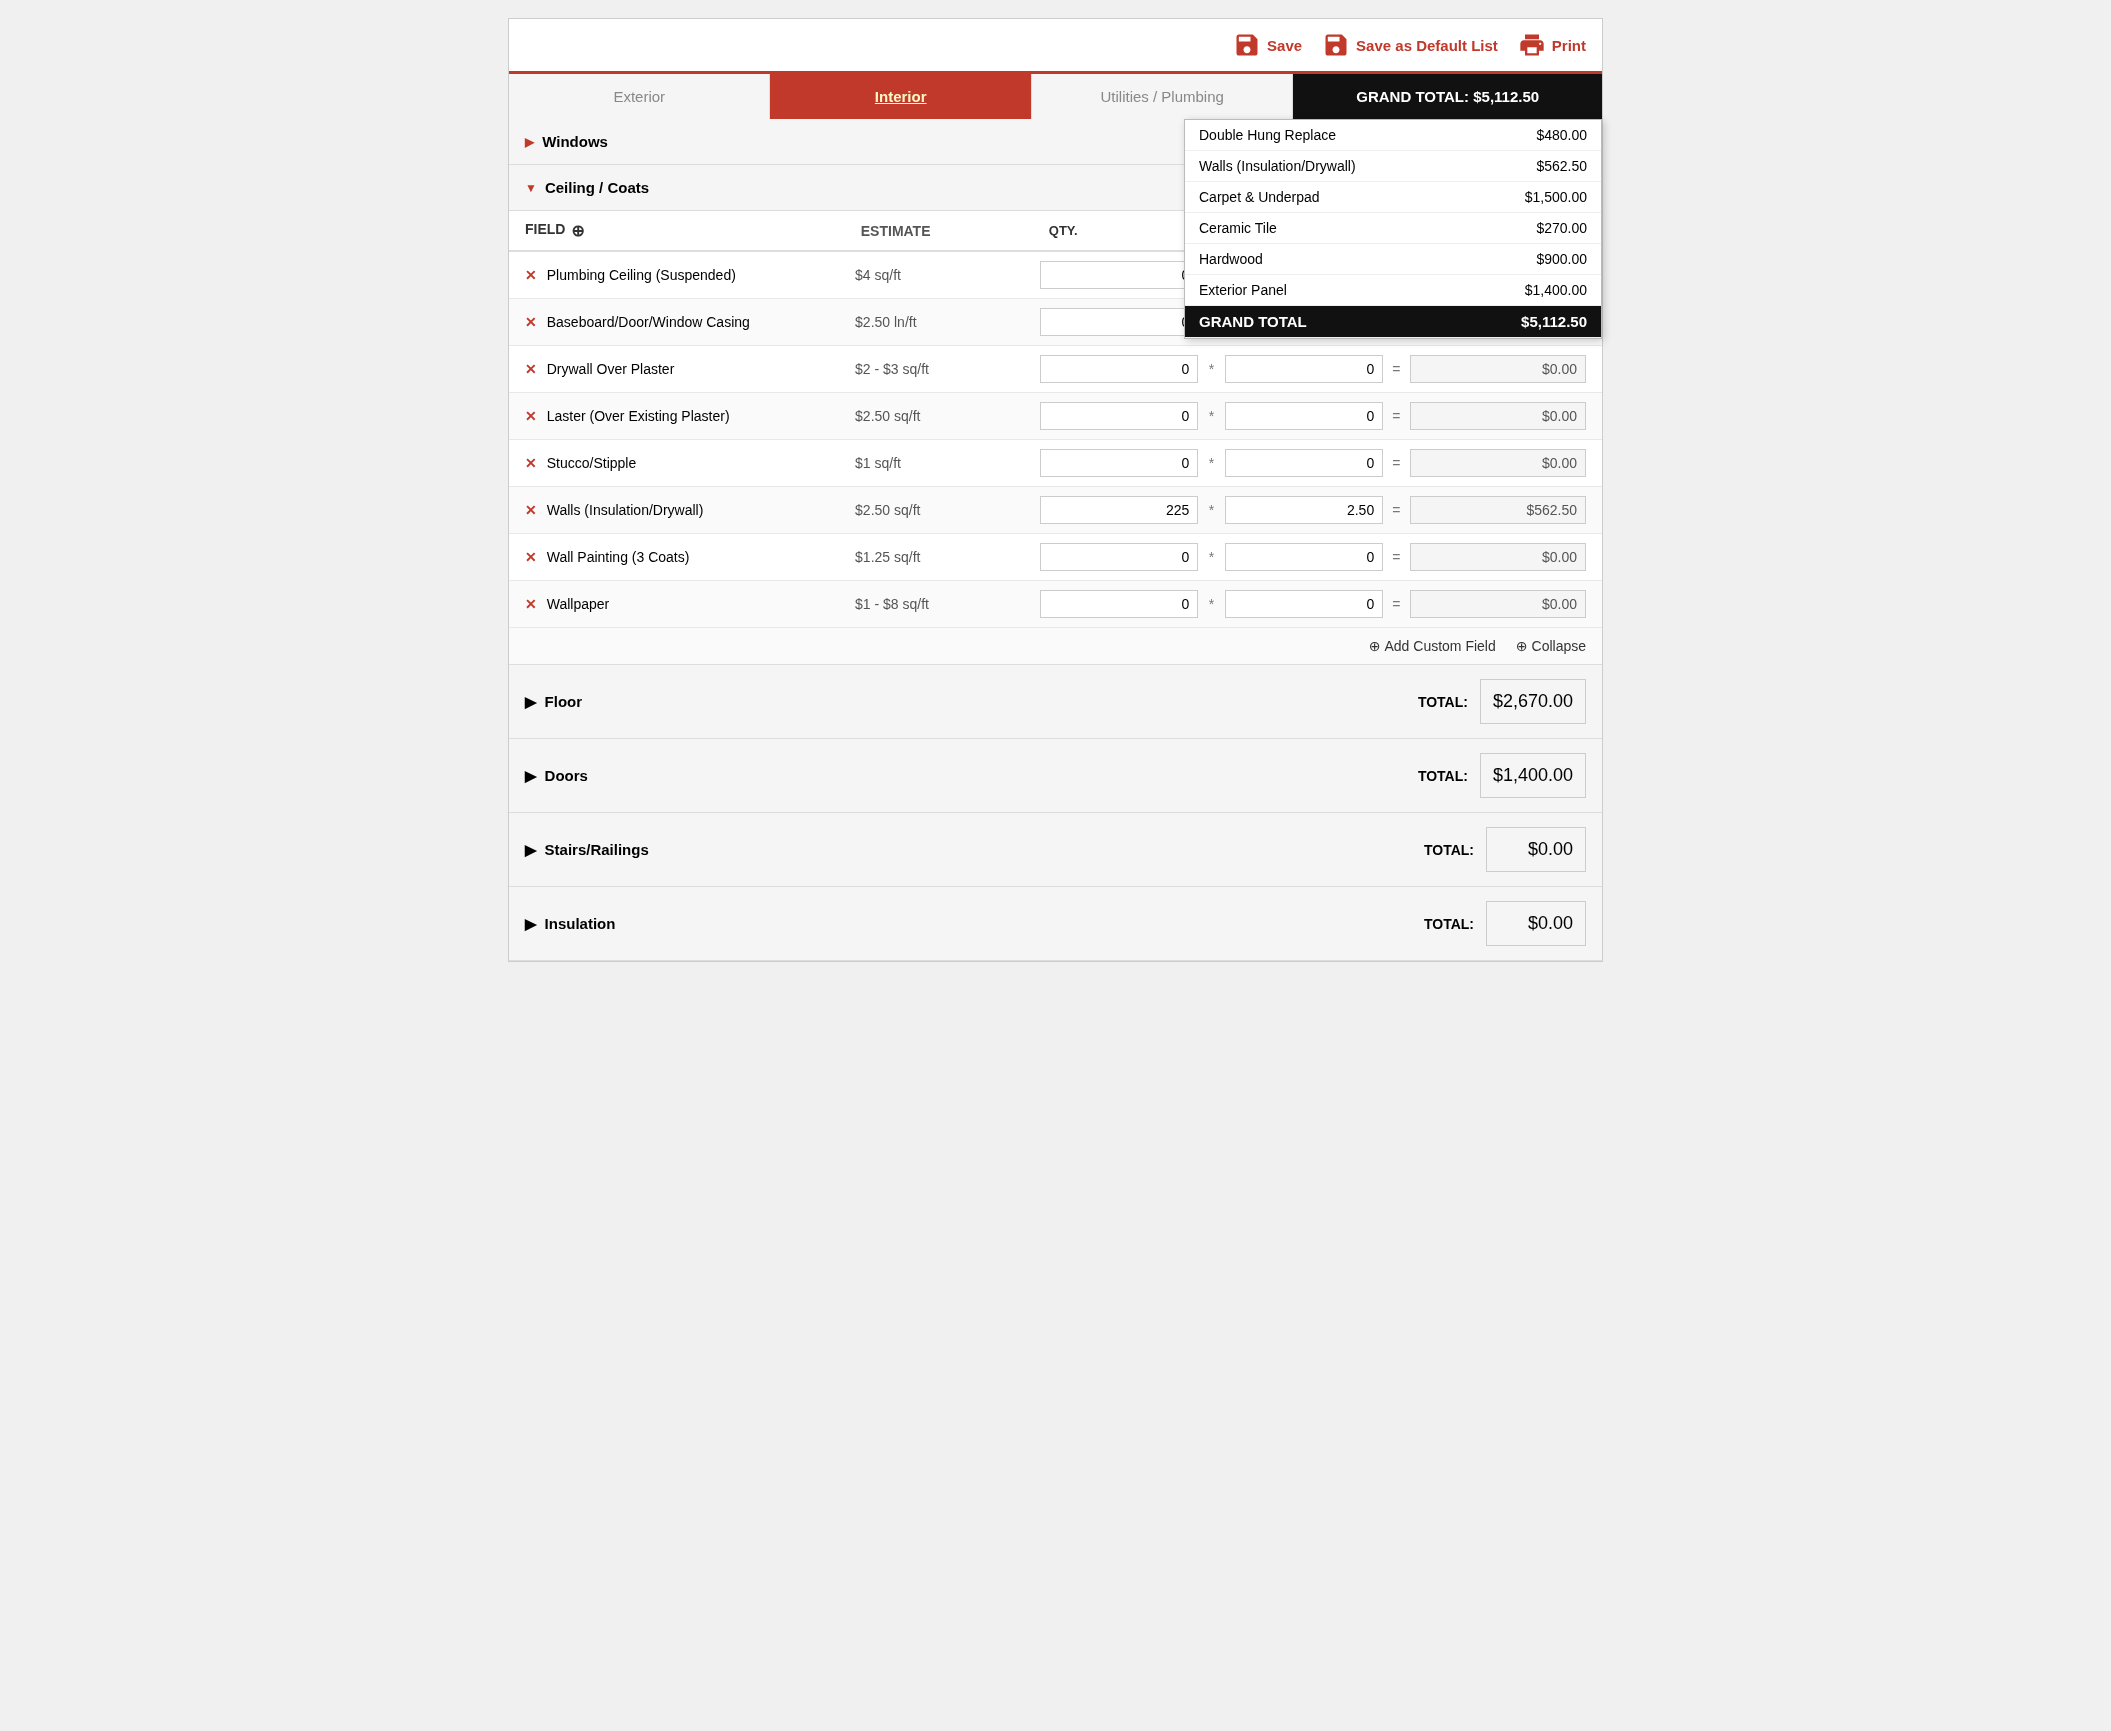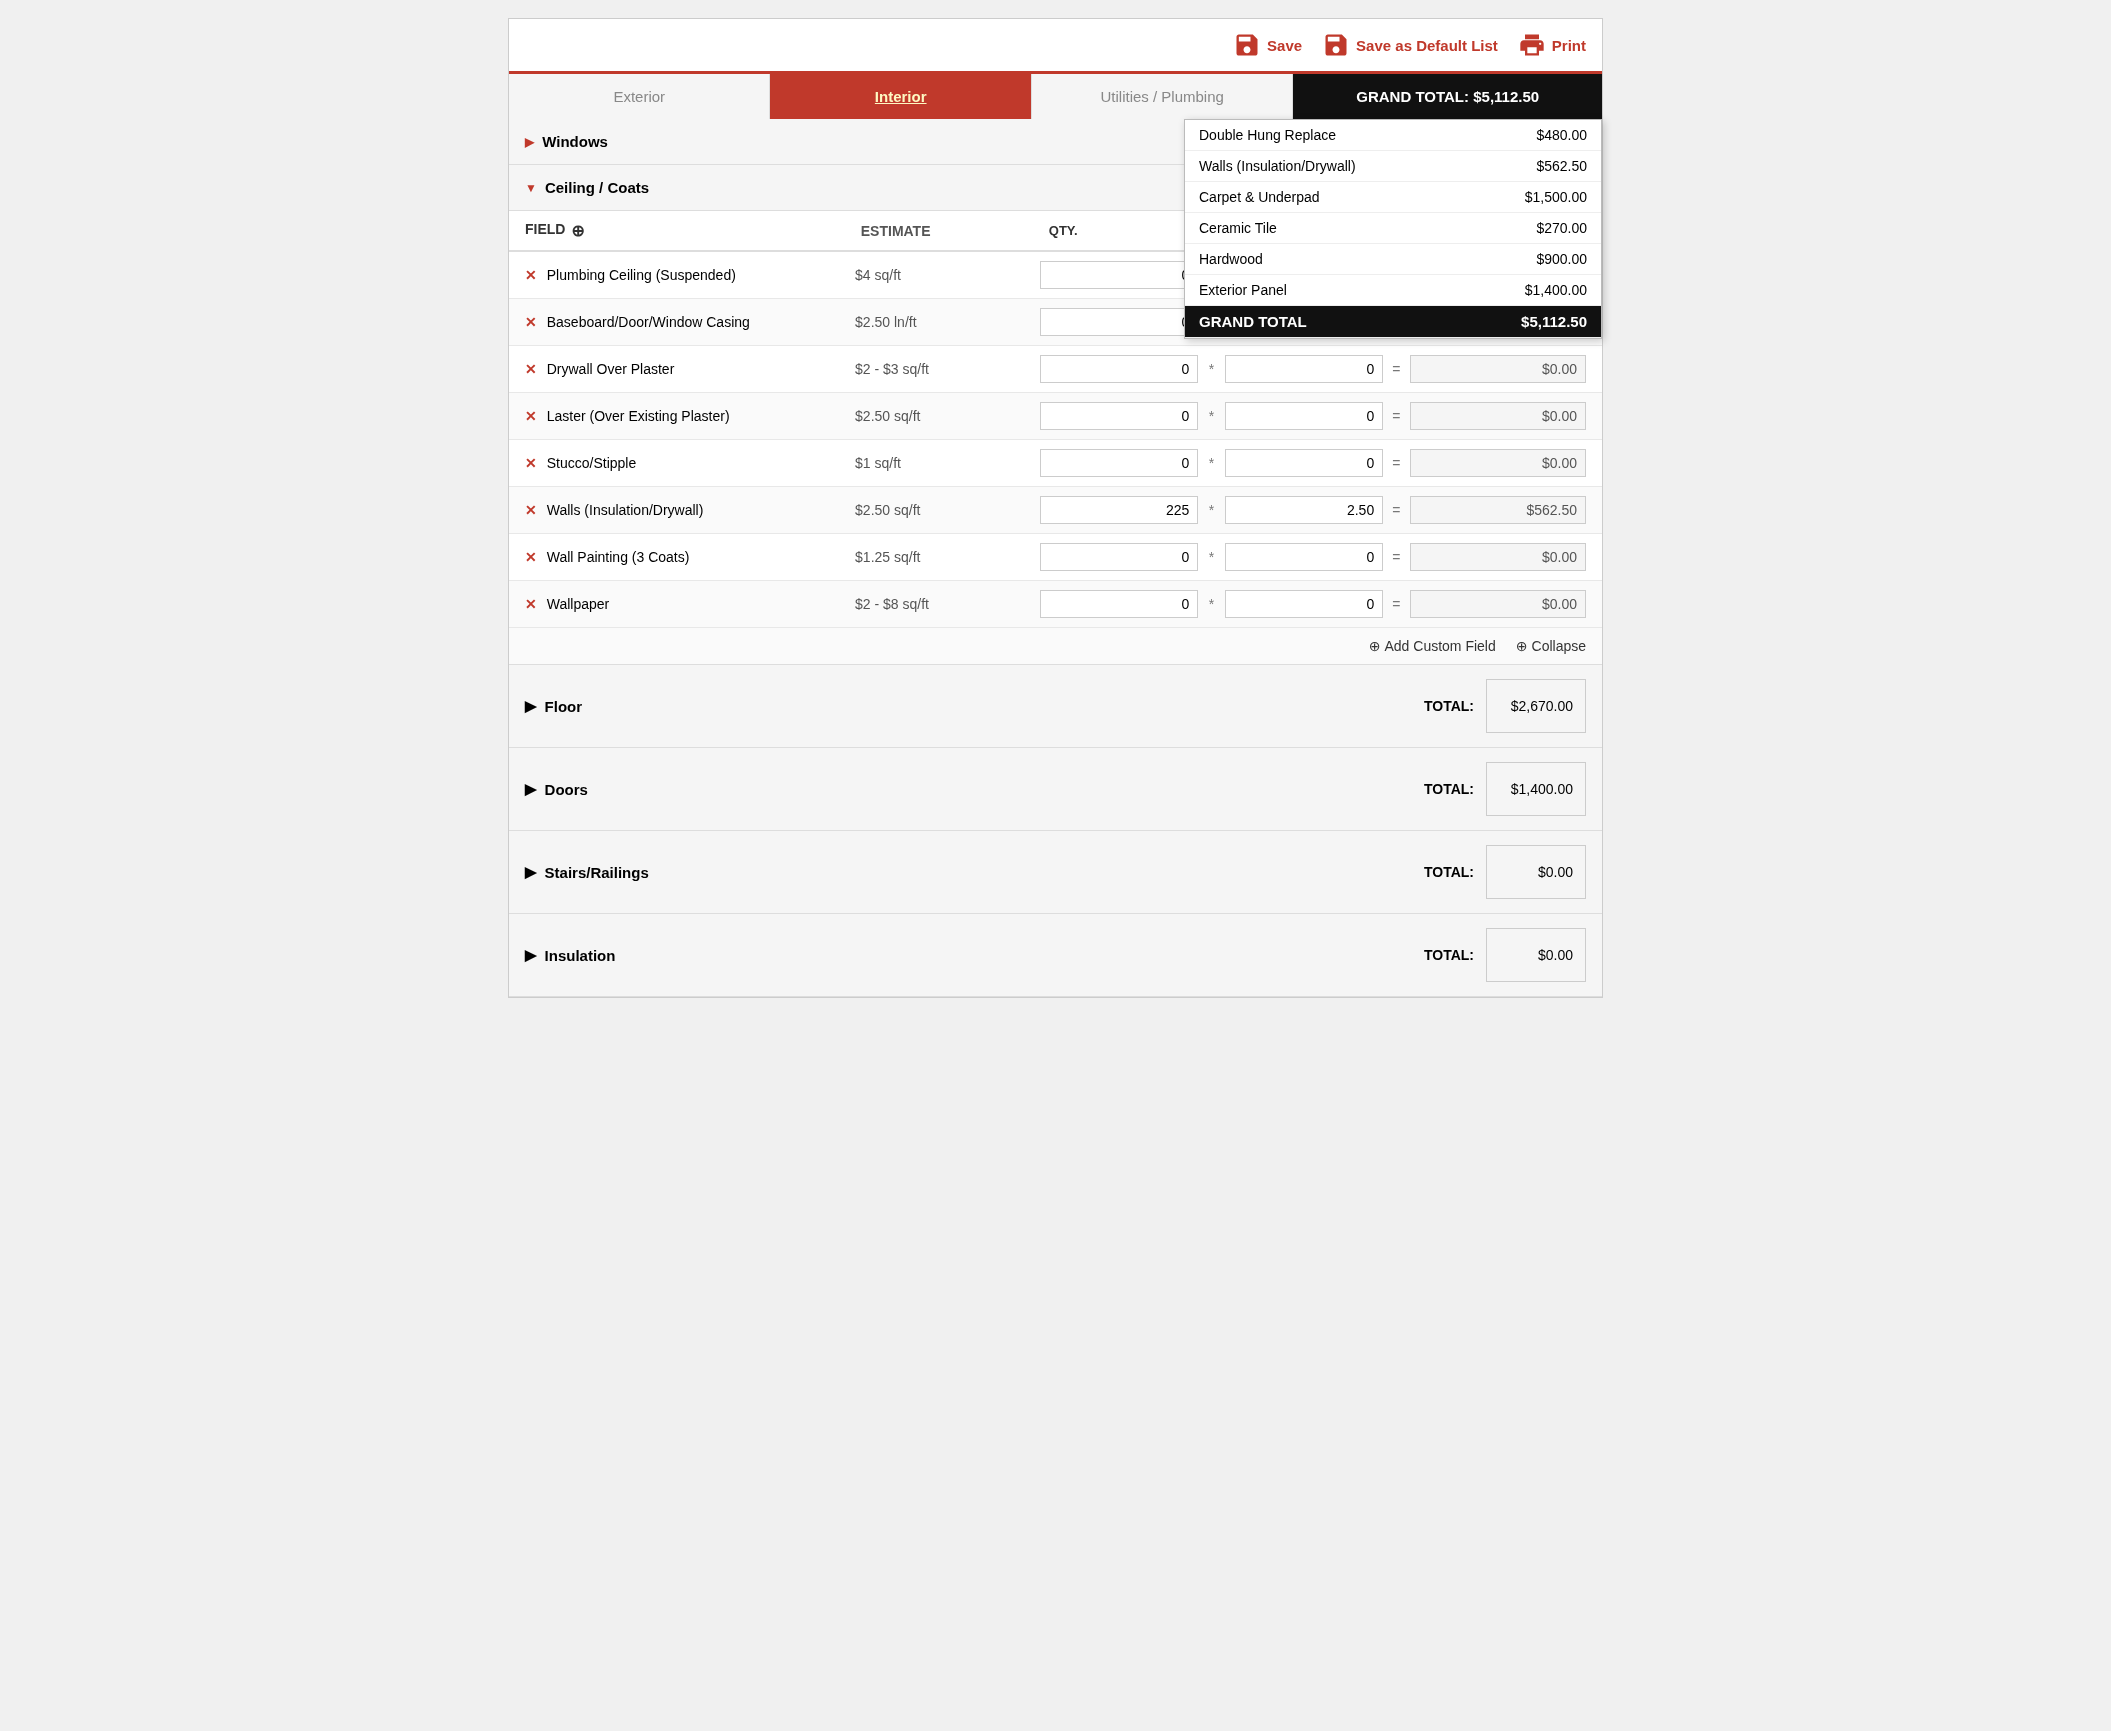--- a/index.html
+++ b/index.html
@@ -202,25 +202,25 @@
       align-items: center;
       padding: 14px 16px;
       background: #f5f5f5;
       border-bottom: 1px solid #ddd;
       cursor: pointer;
     }
     .section-total-row .label { font-weight: bold; font-size: 15px; flex: 1; display: flex; align-items: center; gap: 8px; }
     .section-total-row .total-label { font-weight: bold; margin-right: 12px; }
     .section-total-row .total-val {
       border: 1px solid #ccc;
-      padding: 18px 12px;
+      padding: 11px 12px;
       background: #f5f5f5;
       min-width: 100px;
       text-align: right;
-      font-size: 14px;
+      font-size: 18px;
     }
   </style>
 </head>
 <body>
 
 <div class="container">
 
   <div class="top-bar">
     <button class="top-btn">
       <svg viewBox="0 0 24 24">
@@ -440,21 +440,21 @@
       <input class="col-num-input" type="text" value="0" style="width: 100%;">
     </div>
     <div class="col-eq">=</div>
     <div class="col-total-val">$0.00</div>
   </div>
       <div class="data-row">
     <div class="col-field">
       <span class="x-btn">✕</span>
       <span>Wallpaper</span>
     </div>
-    <div class="col-estimate">$2 - $8 sq/ft</div>
+    <div class="col-estimate">$1 - $8 sq/ft</div>
     <div class="col-spacer"></div>
     <div style="flex:1.2;">
       <input class="col-num-input" type="text" value="0" style="width: 100%;">
     </div>
     <div class="col-op">*</div>
     <div style="flex:1.2;">
       <input class="col-num-input" type="text" value="0" style="width: 100%;">
     </div>
     <div class="col-eq">=</div>
     <div class="col-total-val">$0.00</div>

